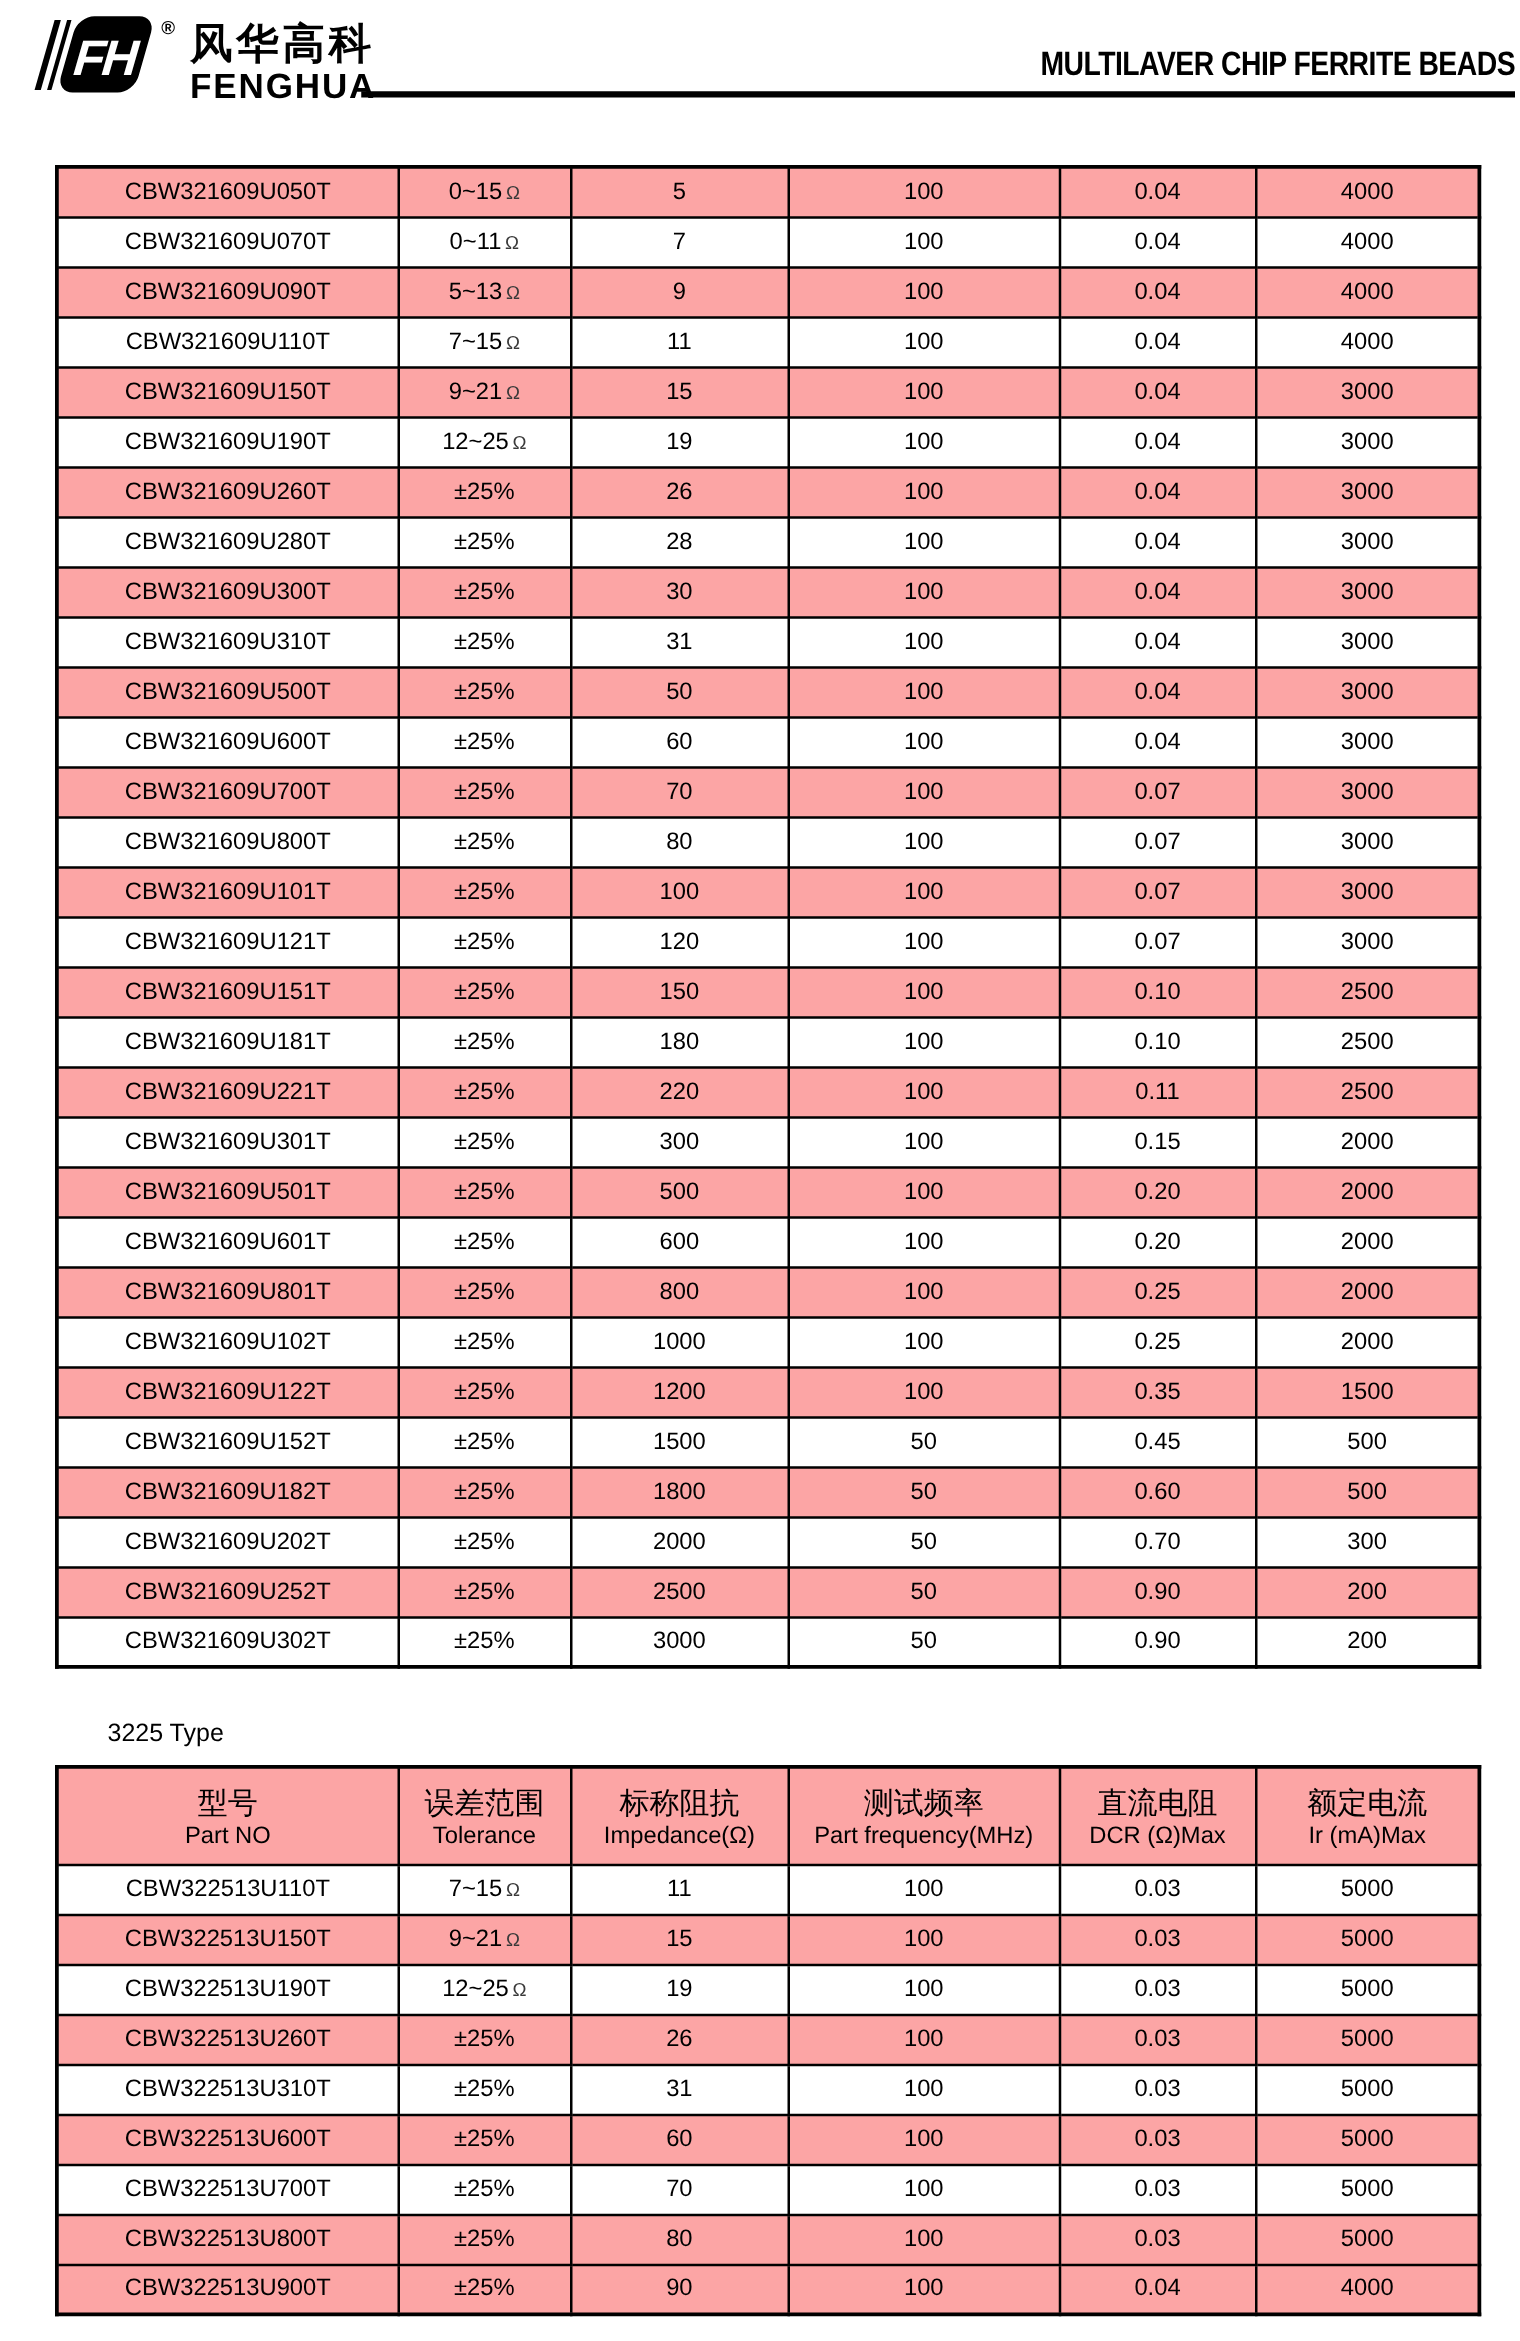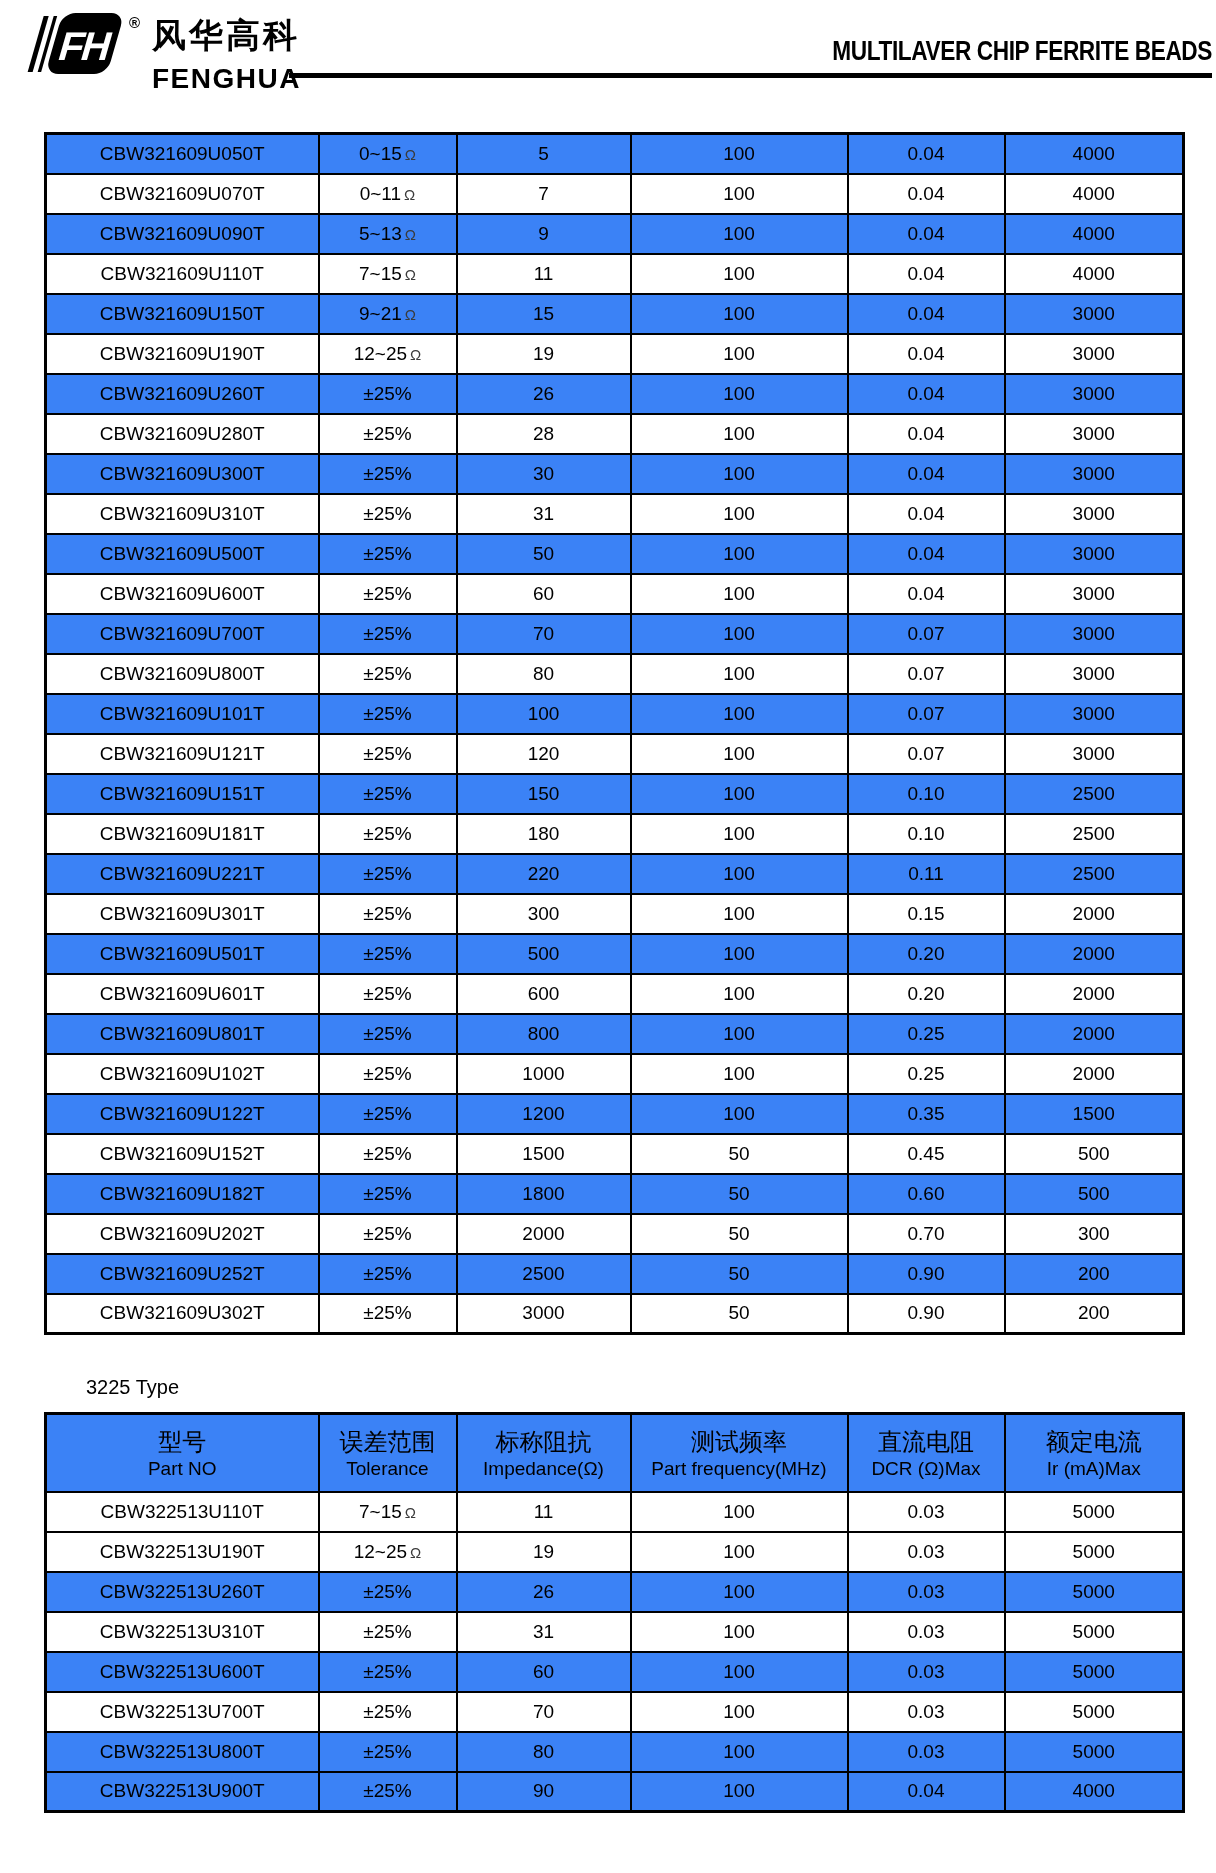--- a/index.html
+++ b/index.html
@@ -6,37 +6,37 @@
   .page{
     position:relative;width:1216px;height:1873px;background:#ffffff;
     font-family:"Liberation Sans",sans-serif;color:#000;overflow:hidden;
   }
   
   .logo{position:absolute;left:16px;top:6px;width:300px;height:78px;}
   .logo-mark{position:absolute;left:0;top:2px;}
   .reg-mark{position:absolute;left:113px;top:8px;font-size:15px;font-weight:bold;}
   .brand{position:absolute;left:136px;top:12px;line-height:1;}
   .brand-zh{font-size:34px;font-weight:bold;letter-spacing:3px;white-space:nowrap;}
-  .brand-en{font-size:28px;font-weight:bold;letter-spacing:1.5px;margin-top:13px;}
+  .brand-en{font-size:28px;font-weight:bold;letter-spacing:1.5px;margin-top:3px;}
   .header-rule{position:absolute;left:289px;top:73px;width:923px;height:5px;background:#000;}
   .doc-title{
     position:absolute;right:4px;top:36px;margin:0;font-size:27px;font-weight:bold;
     letter-spacing:-0.5px;transform:scaleX(0.84);transform-origin:100% 50%;white-space:nowrap;
   }
   
   table.spec{border-collapse:collapse;position:absolute;left:44px;table-layout:fixed;}
   table.spec,table.spec td,table.spec th{border:2px solid #000;}
   table.spec{border-width:3px;}
   #t1608{top:132px;}
   #t3225{top:1412px;}
   td,th{padding:0;text-align:center;vertical-align:middle;font-size:19px;font-weight:normal;}
   #t1608 tr{height:40px;}
   #t3225 tbody tr{height:40px;}
   #t3225 thead tr{height:78px;}
-  tr.shaded{background:#3b82f6;}
+  tr.shaded{background:#fca5a5;}
   .ohm{font-size:15px;color:#3a3a3a;margin-left:3px;}
   .hdr-zh{font-size:24px;}
   .hdr-en{font-size:19px;}
   
   .section-label{position:absolute;left:86px;top:1376px;font-size:20px;}
 </style>
 </head>
 <body>
 
 <div class="page">
@@ -353,20 +353,28 @@
     </thead>
     <tbody>
         <tr>
           <td>CBW322513U110T</td>
           <td>7~15<span class="ohm">Ω</span></td>
           <td>11</td>
           <td>100</td>
           <td>0.03</td>
           <td>5000</td>
         </tr>
+        <tr class="shaded">
+          <td>CBW322513U150T</td>
+          <td>9~21<span class="ohm">Ω</span></td>
+          <td>15</td>
+          <td>100</td>
+          <td>0.03</td>
+          <td>5000</td>
+        </tr>
         <tr>
           <td>CBW322513U190T</td>
           <td>12~25<span class="ohm">Ω</span></td>
           <td>19</td>
           <td>100</td>
           <td>0.03</td>
           <td>5000</td>
         </tr>
         <tr class="shaded">
           <td>CBW322513U260T</td>

